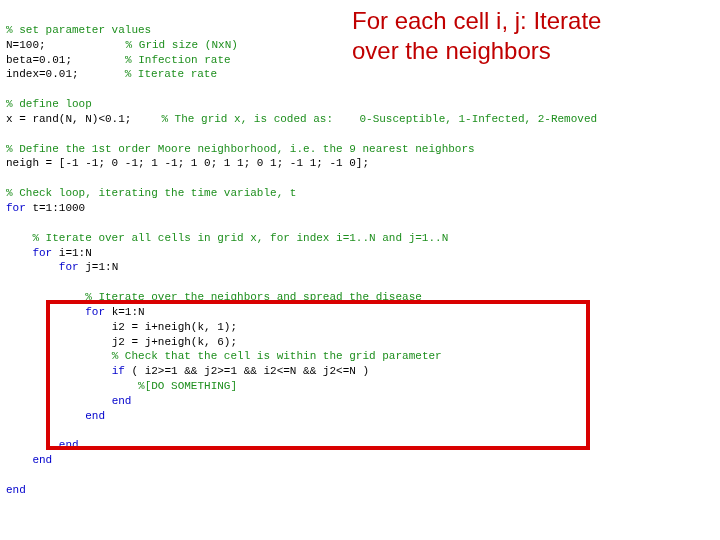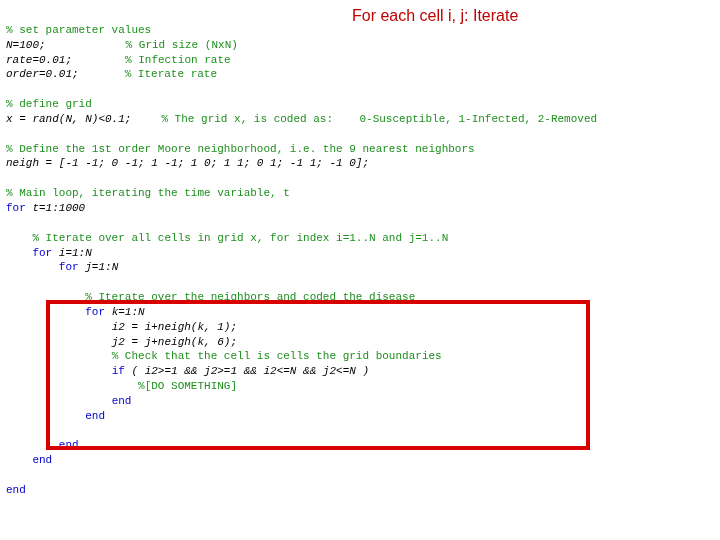--- a/index.html
+++ b/index.html
@@ -19,77 +19,78 @@
     width: 720px;
     height: 540px;
     box-sizing: border-box;
     padding: 8px 10px 8px 6px;
   }
   .callout {
     position: absolute;
     top: 6px;
     left: 352px;
     font-family: Arial, Helvetica, sans-serif;
-    font-size: 16px;
+    font-size: 24px;
     line-height: 1.25;
     color: #c00000;
     font-weight: 400;
   }
   .code {
     position: relative;
     white-space: pre;
   }
   .comment { color: #1e8f1e; }
-  .norm { color: #000; font-style: italic; }
+  .norm { color: #000; }
   .kw { color: #0000cc; margin-top: 15px; }
   .pad { display: inline-block; }
   .highlight-box {
     position: absolute;
     border: 4px solid #d90000;
     left: 46px;
     top: 300px;
     width: 544px;
     height: 150px;
     box-sizing: border-box;
     pointer-events: none;
   }
 </style>
 </head>
 <body>
 
 <div class="slide">
 
   <div class="callout">
     <div>For each cell i, j: Iterate</div>
+    <div>over the neighbors</div>
   </div>
 
   <div class="code">
 <span class="comment">% set parameter values</span>
 <span class="norm">N=100;</span><span class="pad" style="width:80px"></span><span class="comment">% Grid size (NxN)</span>
-<span class="norm">rate=0.01;</span><span class="pad" style="width:53px"></span><span class="comment">% Infection rate</span>
-<span class="norm">order=0.01;</span><span class="pad" style="width:46px"></span><span class="comment">% Iterate rate</span>
+<span class="norm">beta=0.01;</span><span class="pad" style="width:53px"></span><span class="comment">% Infection rate</span>
+<span class="norm">index=0.01;</span><span class="pad" style="width:46px"></span><span class="comment">% Iterate rate</span>
 
-<span class="comment">% define grid</span>
+<span class="comment">% define loop</span>
 <span class="norm">x = rand(N, N)&lt;0.1;</span><span class="pad" style="width:30px"></span><span class="comment">% The grid x, is coded as:    0-Susceptible, 1-Infected, 2-Removed</span>
 
 <span class="comment">% Define the 1st order Moore neighborhood, i.e. the 9 nearest neighbors</span>
 <span class="norm">neigh = [-1 -1; 0 -1; 1 -1; 1 0; 1 1; 0 1; -1 1; -1 0];</span>
 
-<span class="comment">% Main loop, iterating the time variable, t</span>
+<span class="comment">% Check loop, iterating the time variable, t</span>
 <span class="kw">for</span><span class="norm"> t=1:1000</span>
 
     <span class="comment">% Iterate over all cells in grid x, for index i=1..N and j=1..N</span>
     <span class="kw">for</span><span class="norm"> i=1:N</span>
         <span class="kw">for</span><span class="norm"> j=1:N</span>
 
-            <span class="comment">% Iterate over the neighbors and coded the disease</span>
+            <span class="comment">% Iterate over the neighbors and spread the disease</span>
             <span class="kw">for</span><span class="norm"> k=1:N</span>
                 <span class="norm">i2 = i+neigh(k, 1);</span>
                 <span class="norm">j2 = j+neigh(k, 6);</span>
-                <span class="comment">% Check that the cell is cells the grid boundaries</span>
+                <span class="comment">% Check that the cell is within the grid parameter</span>
                 <span class="kw">if</span><span class="norm"> ( i2&gt;=1 &amp;&amp; j2&gt;=1 &amp;&amp; i2&lt;=N &amp;&amp; j2&lt;=N )</span>
                     <span class="comment">%[DO SOMETHING]</span>
                 <span class="kw">end</span>
             <span class="kw">end</span>
 
         <span class="kw">end</span>
     <span class="kw">end</span>
 
 <span class="kw">end</span>
   </div>

